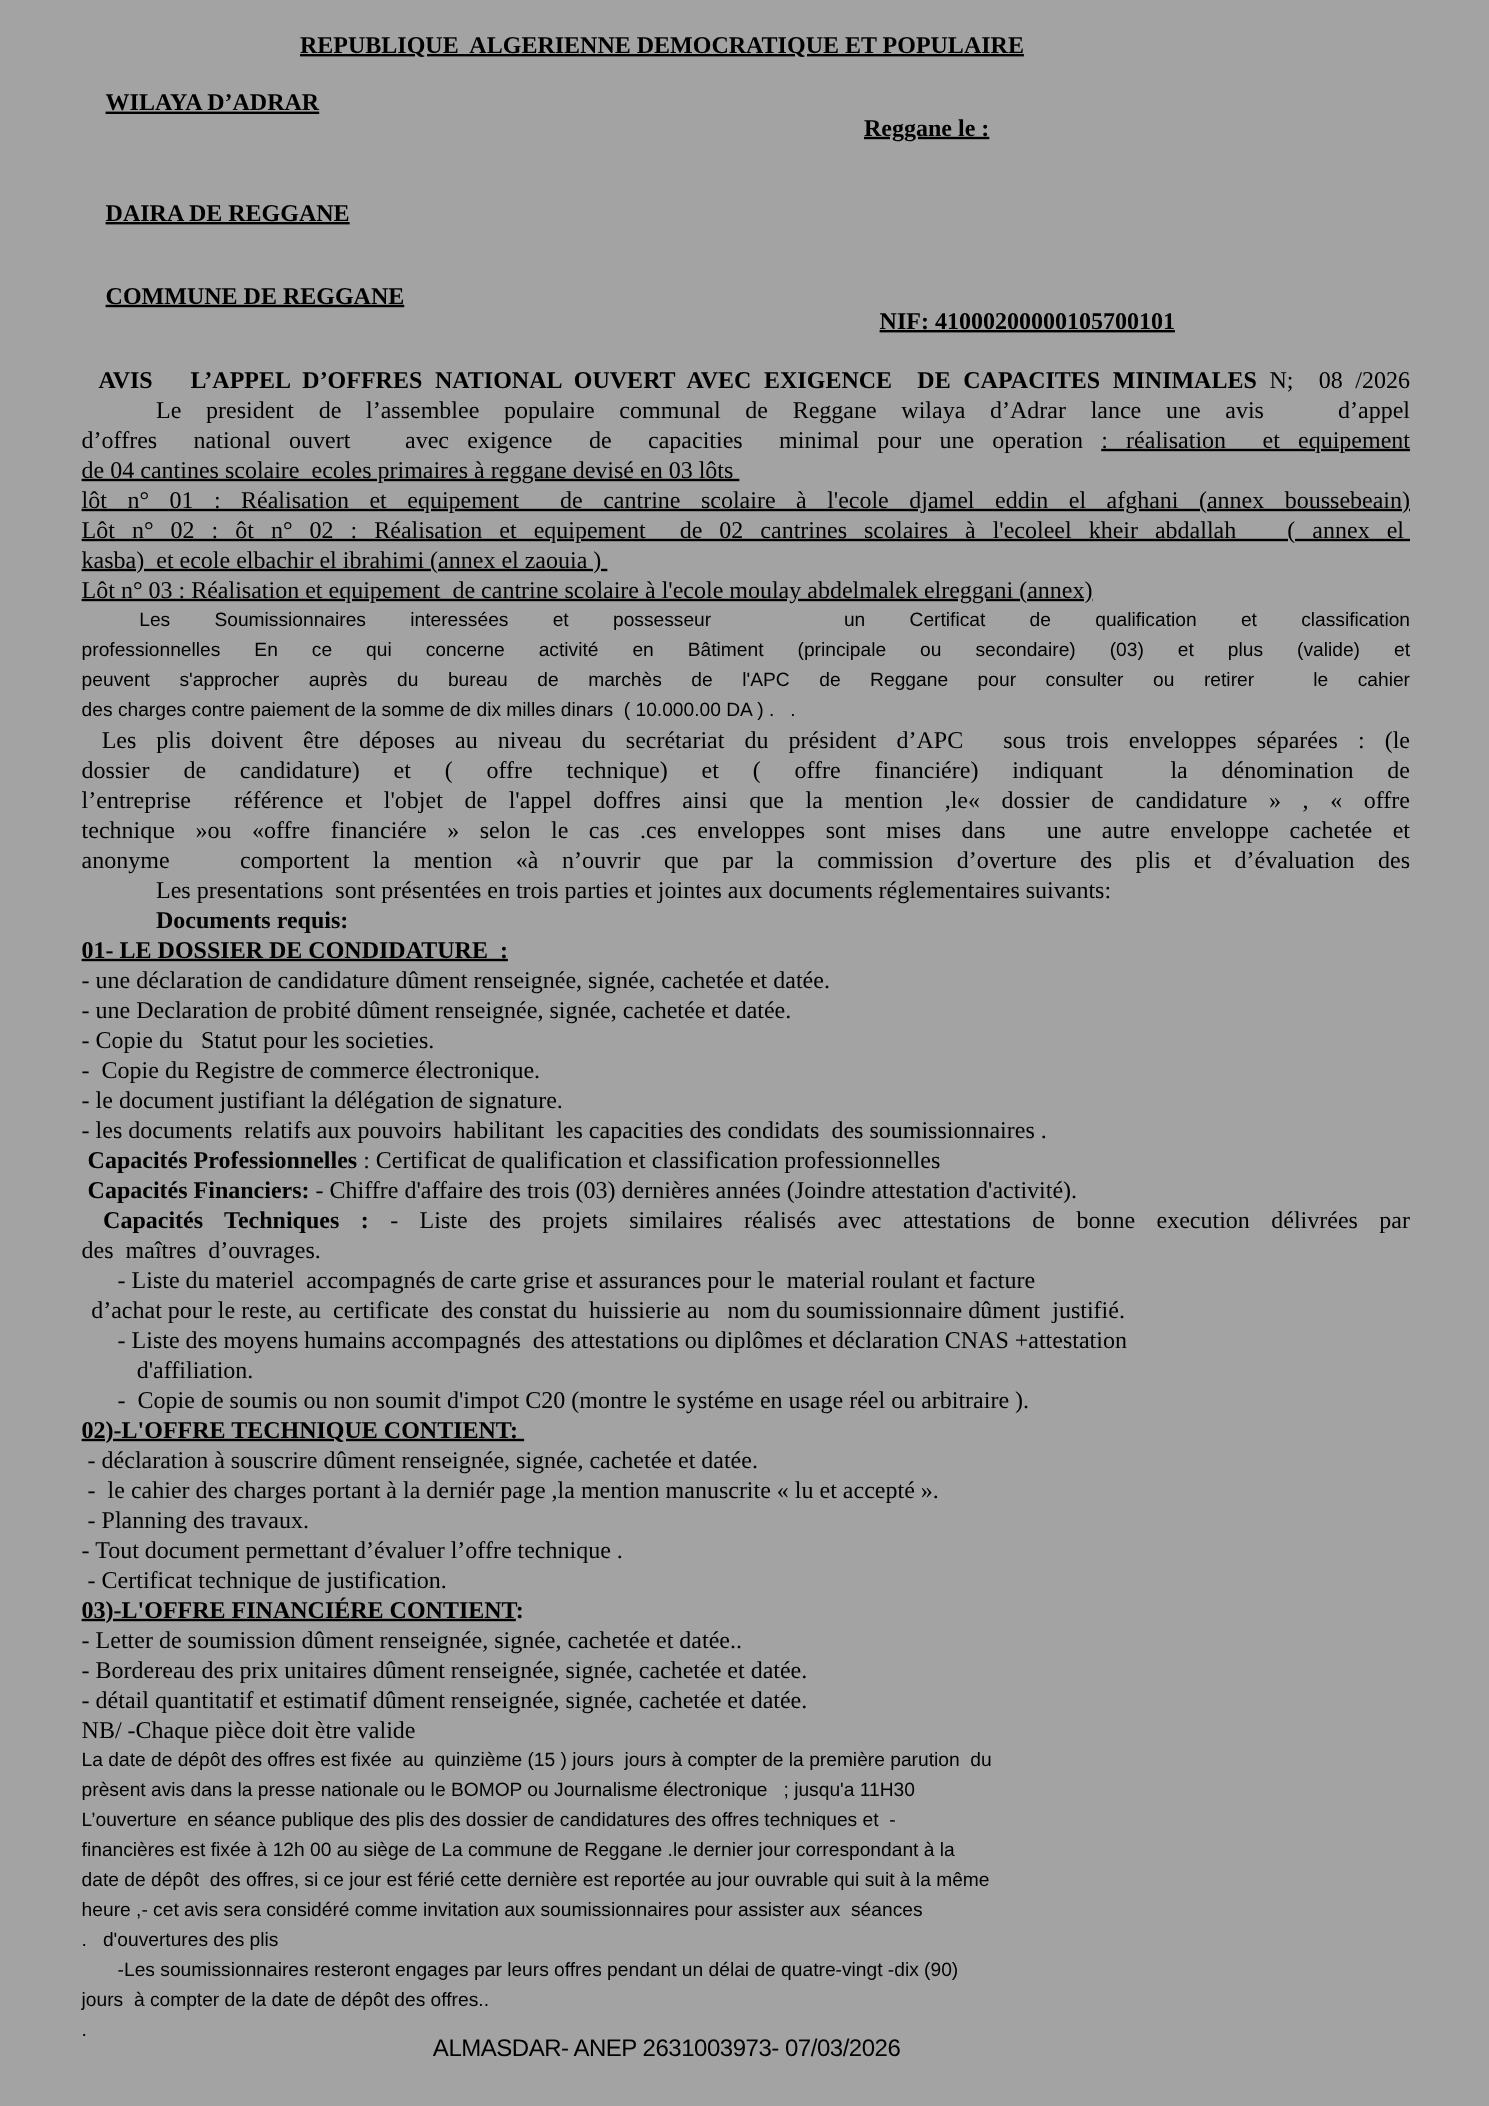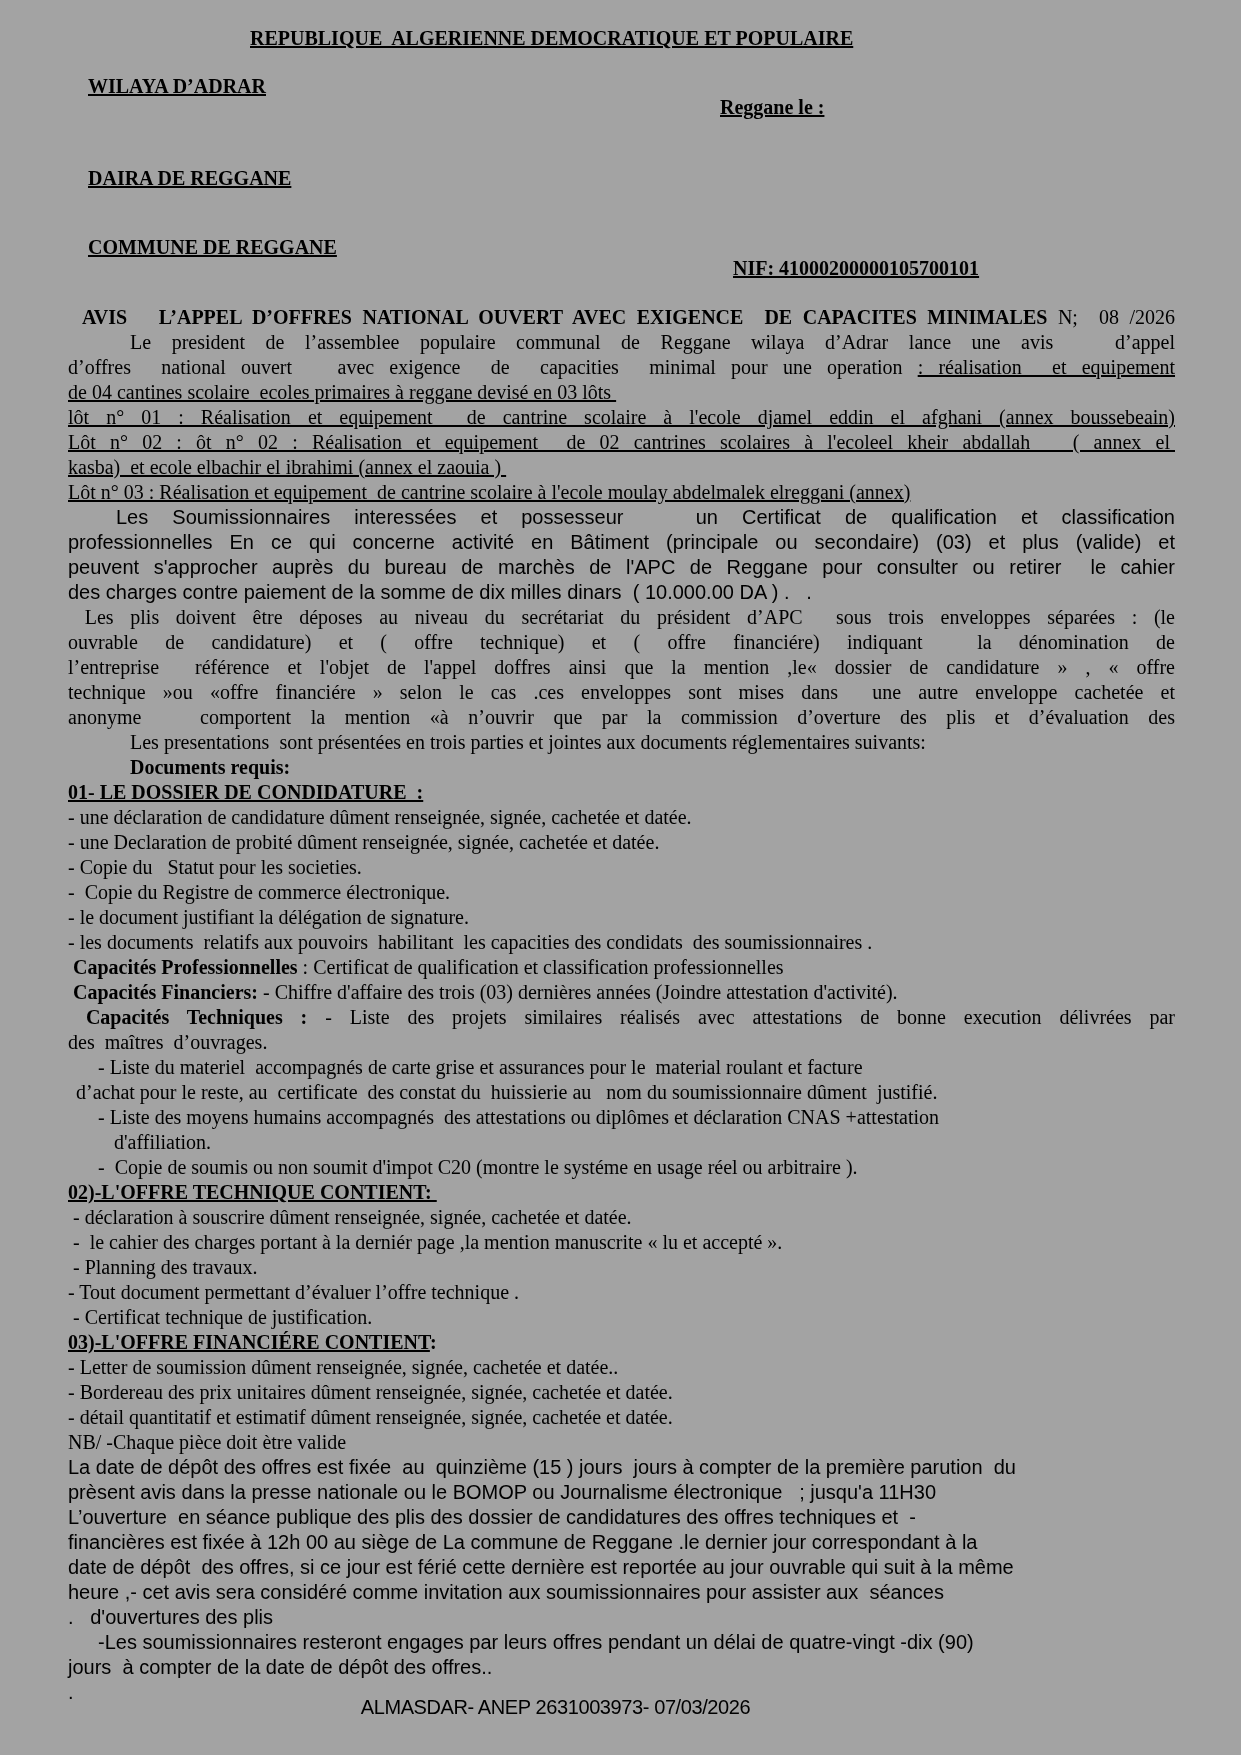--- a/index.html
+++ b/index.html
@@ -24,21 +24,21 @@
   .hrow { position:relative; font-size:20px; line-height:23px; white-space:pre-wrap; }
   .hu { font-weight:bold; text-decoration:underline; text-decoration-thickness:2px;margin-top:44px; }
   .hright  { position:absolute; left:652px; top:0; }
   .hright2 { position:absolute; left:665px; top:0; }
   
   .bodywrap { margin-top:0; }
   .line {
     font-size:20px; line-height:25px; min-height:25px;
     white-space:pre-wrap;
   }
-  .sans { font-family:"Liberation Sans", sans-serif; font-size:20px; }
+  .sans { font-family:"Liberation Sans", sans-serif; font-size:16px; }
   .b { font-weight:bold; }
   .u { text-decoration:underline; }
   .j { text-align:justify; text-align-last:justify; }
   .ind  { padding-left:62px; }
   .indm { padding-left:48px; }
   .inds { padding-left:14px; }
   .ind1 { padding-left:8px; }
   .ind2 { padding-left:30px; }
   .ind3 { padding-left:46px; }
   
@@ -80,21 +80,21 @@
       <div class="line"><span class="u ">de 04 cantines scolaire  ecoles primaires à reggane devisé en 03 lôts </span></div>
       <div class="line j"><span class="u ">lôt n° 01 : Réalisation et equipement  de cantrine scolaire à l'ecole djamel eddin el afghani (annex boussebeain)</span></div>
       <div class="line j"><span class="u ">Lôt n° 02 : ôt n° 02 : Réalisation et equipement  de 02 cantrines scolaires à l'ecoleel kheir abdallah   ( annex el </span></div>
       <div class="line"><span class="u ">kasba)  et ecole elbachir el ibrahimi (annex el zaouia ) </span></div>
       <div class="line"><span class="u ">Lôt n° 03 : Réalisation et equipement  de cantrine scolaire à l'ecole moulay abdelmalek elreggani (annex)</span></div>
       <div class="line sans j indm"><span class="">Les Soumissionnaires interessées et possesseur   un Certificat de qualification et classification</span></div>
       <div class="line sans j"><span class="">professionnelles En ce qui concerne activité en Bâtiment (principale ou secondaire) (03) et plus (valide) et</span></div>
       <div class="line sans j"><span class="">peuvent s'approcher auprès du bureau de marchès de l'APC de Reggane pour consulter ou retirer  le cahier</span></div>
       <div class="line sans"><span class="">des charges contre paiement de la somme de dix milles dinars  ( 10.000.00 DA ) .   .</span></div>
       <div class="line j"><span class=""> Les plis doivent être déposes au niveau du secrétariat du président d’APC  sous trois enveloppes séparées : (le</span></div>
-      <div class="line j"><span class="">ouvrable  de  candidature)  et  (  offre  technique)  et  (  offre  financiére)  indiquant    la  dénomination  de</span></div>
+      <div class="line j"><span class="">dossier  de  candidature)  et  (  offre  technique)  et  (  offre  financiére)  indiquant    la  dénomination  de</span></div>
       <div class="line j"><span class="">l’entreprise  référence et l'objet de l'appel doffres ainsi que la mention ,le« dossier de candidature » , « offre</span></div>
       <div class="line j"><span class="">technique »ou «offre financiére » selon le cas .ces enveloppes sont mises dans  une autre enveloppe cachetée et</span></div>
       <div class="line j"><span class="">anonyme   comportent la mention «à n’ouvrir que par la commission d’overture des plis et d’évaluation des</span></div>
       <div class="line ind"><span class="">Les presentations  sont présentées en trois parties et jointes aux documents réglementaires suivants:</span></div>
       <div class="line ind"><span class="b ">Documents requis:</span></div>
       <div class="line"><span class="b u ">01- LE DOSSIER DE CONDIDATURE  :</span></div>
       <div class="line"><span class="">- une déclaration de candidature dûment renseignée, signée, cachetée et datée.</span></div>
       <div class="line"><span class="">- une Declaration de probité dûment renseignée, signée, cachetée et datée.</span></div>
       <div class="line"><span class="">- Copie du   Statut pour les societies.</span></div>
       <div class="line"><span class="">-  Copie du Registre de commerce électronique.</span></div>

